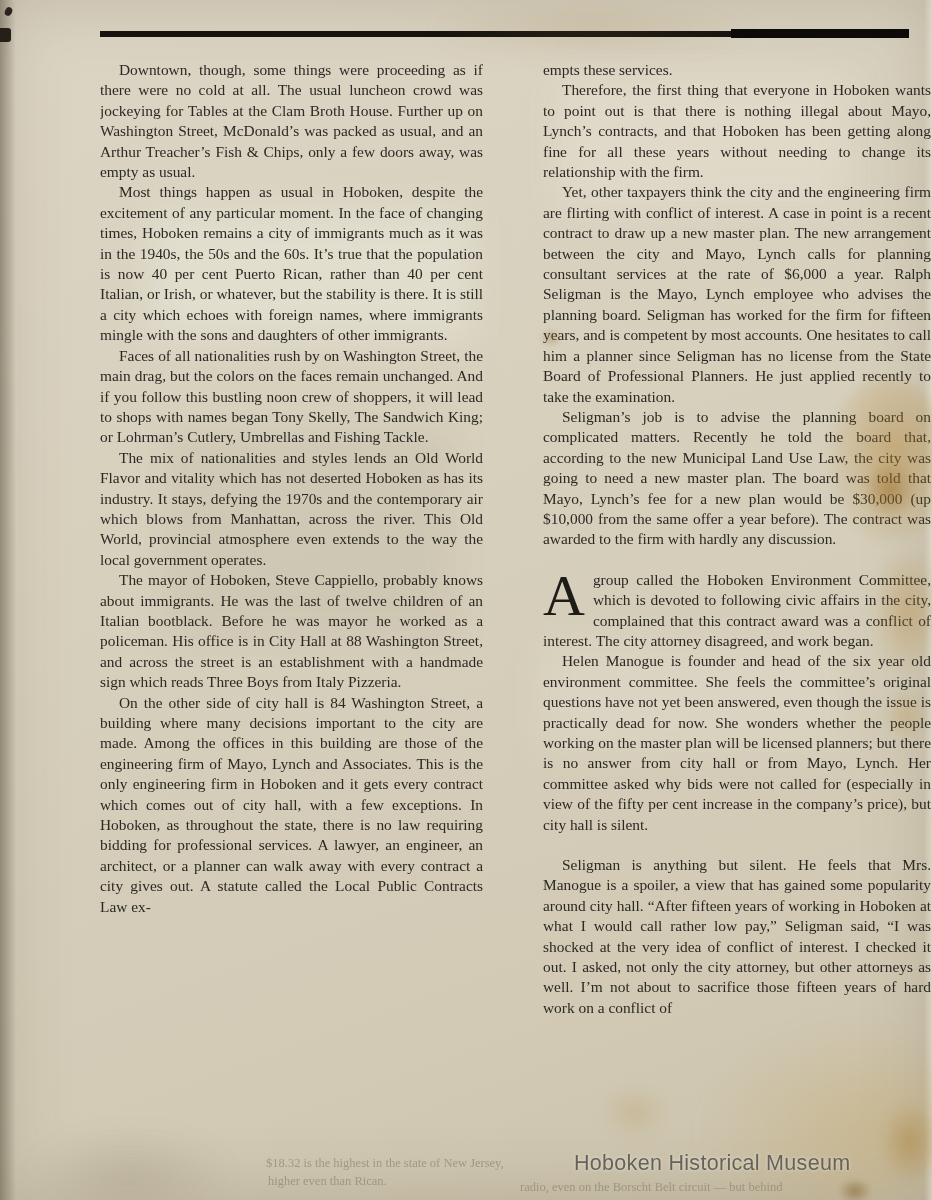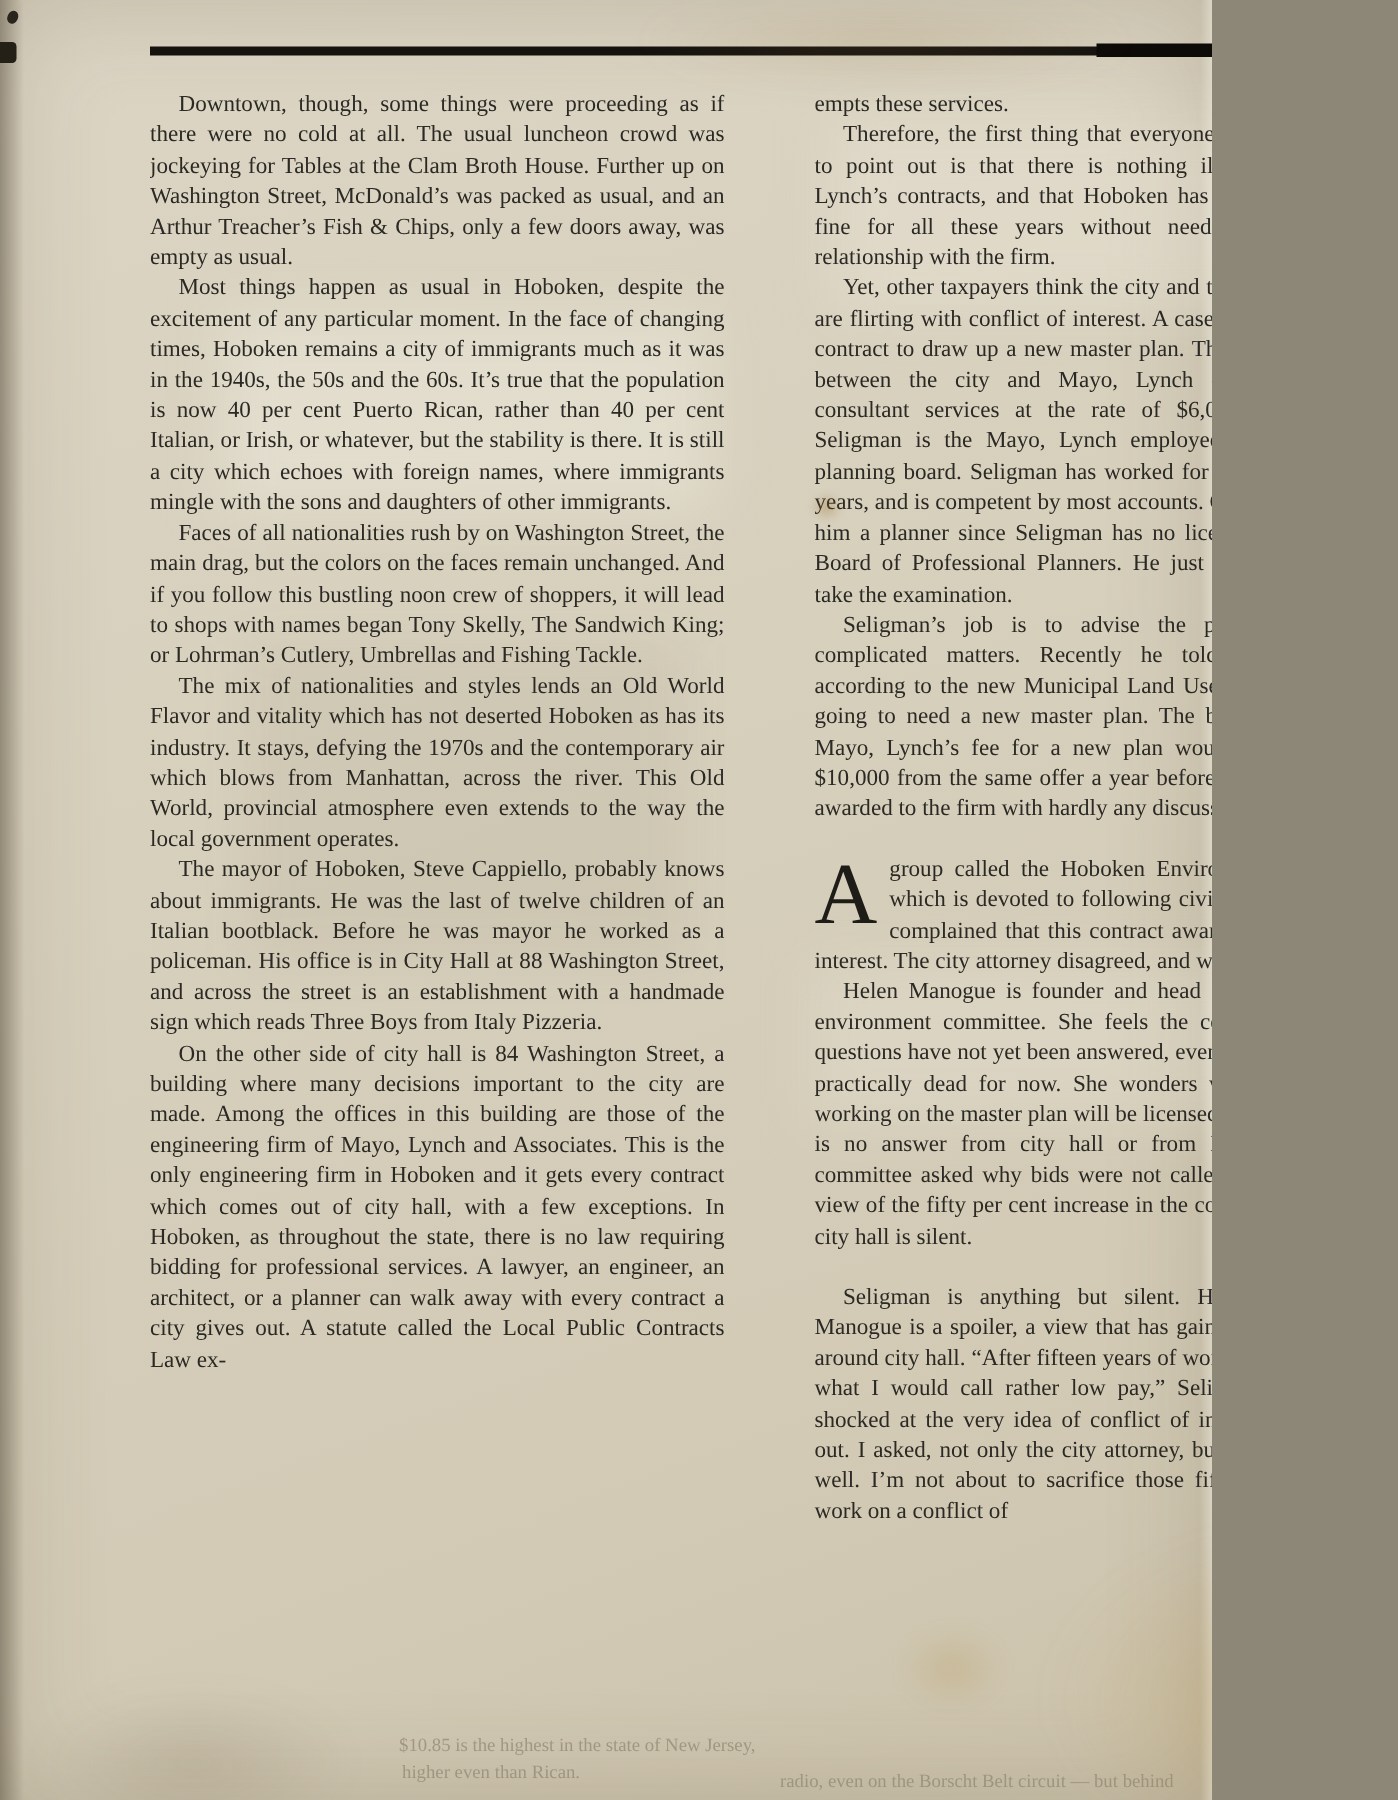--- a/index.html
+++ b/index.html
@@ -1,21 +1,21 @@
 <!DOCTYPE html>
 <html lang="en"><head>
 <meta charset="utf-8">
 <style>
   * { margin: 0; padding: 0; box-sizing: border-box; }
   html, body { width: 932px; height: 1200px; }
   body { background: #8d8778; overflow: hidden; }
 
   .page {
     position: relative;
-    width: 808px; height: 1200px;
+    width: 932px; height: 1200px;
     background: linear-gradient(160deg, #dcd5c4 0%, #d7d0bd 40%, #d2cab5 78%, #cbc2ab 100%);
     font-family: "Liberation Serif", serif;
     color: #2b2924;
     overflow: hidden;
     box-shadow: inset 0 0 70px rgba(92, 76, 48, 0.22);
   }
 
   
   .edge-shade {
     position: absolute; left: 0; top: 0; width: 16px; height: 100%;
@@ -127,30 +127,31 @@
   <div class="col col-right">
     <p class="noindent">empts these services.</p>
     <p>Therefore, the first thing that everyone in Hoboken wants to point out is that there is nothing illegal about Mayo, Lynch’s contracts, and that Hoboken has been getting along fine for all these years without needing to change its relationship with the firm.</p>
     <p>Yet, other taxpayers think the city and the engineering firm are flirting with conflict of interest. A case in point is a recent contract to draw up a new master plan. The new arrangement between the city and Mayo, Lynch calls for planning consultant services at the rate of $6,000 a year. Ralph Seligman is the Mayo, Lynch employee who advises the planning board. Seligman has worked for the firm for fifteen years, and is competent by most accounts. One hesitates to call him a planner since Seligman has no license from the State Board of Professional Planners. He just applied recently to take the examination.</p>
     <p>Seligman’s job is to advise the planning board on complicated matters. Recently he told the board that, according to the new Municipal Land Use Law, the city was going to need a new master plan. The board was told that Mayo, Lynch’s fee for a new plan would be $30,000 (up $10,000 from the same offer a year before). The contract was awarded to the firm with hardly any discussion.</p>
     <p class="noindent gap"><span class="dropcap">A</span><span>group called the Hoboken Environment Committee, which is devoted to following civic affairs in the city, complained that this contract award was a conflict of interest. The city attorney disagreed, and work began.</span></p>
     <p>Helen Manogue is founder and head of the six year old environment committee. She feels the committee’s original questions have not yet been answered, even though the issue is practically dead for now. She wonders whether the people working on the master plan will be licensed planners; but there is no answer from city hall or from Mayo, Lynch. Her committee asked why bids were not called for (especially in view of the fifty per cent increase in the company’s price), but city hall is silent.</p>
     <p class="gap">Seligman is anything but silent. He feels that Mrs. Manogue is a spoiler, a view that has gained some popularity around city hall. “After fifteen years of working in Hoboken at what I would call rather low pay,” Seligman said, “I was shocked at the very idea of conflict of interest. I checked it out. I asked, not only the city attorney, but other attorneys as well. I’m not about to sacrifice those fifteen years of hard work on a conflict of</p>
   </div>
 
-  <span class="ghost-line" id="ghost-0">$10.85 is the highest in the state of New Jersey,</span>
+  <span class="ghost-line" id="ghost-0">$18.32 is the highest in the state of New Jersey,</span>
   <span class="ghost-line" id="ghost-1">higher even than Rican.</span>
   <span class="ghost-line" id="ghost-2">radio, even on the Borscht Belt circuit — but behind</span>
 
   <div class="stain" id="stain-1"></div>
   <div class="stain" id="stain-2"></div>
   <div class="stain" id="stain-3"></div>
   <div class="stain" id="stain-4"></div>
   <div class="stain" id="stain-5"></div>
   <div class="stain" id="stain-6"></div>
   <div class="stain" id="stain-7"></div>
   <div class="stain" id="stain-8"></div>
   <div class="stain" id="stain-9"></div>
   <div class="stain" id="stain-10"></div>
   <div class="stain" id="stain-11"></div>
 
+  <div class="watermark">Hoboken Historical Museum</div>
 
 </div>
 
 </body></html>

